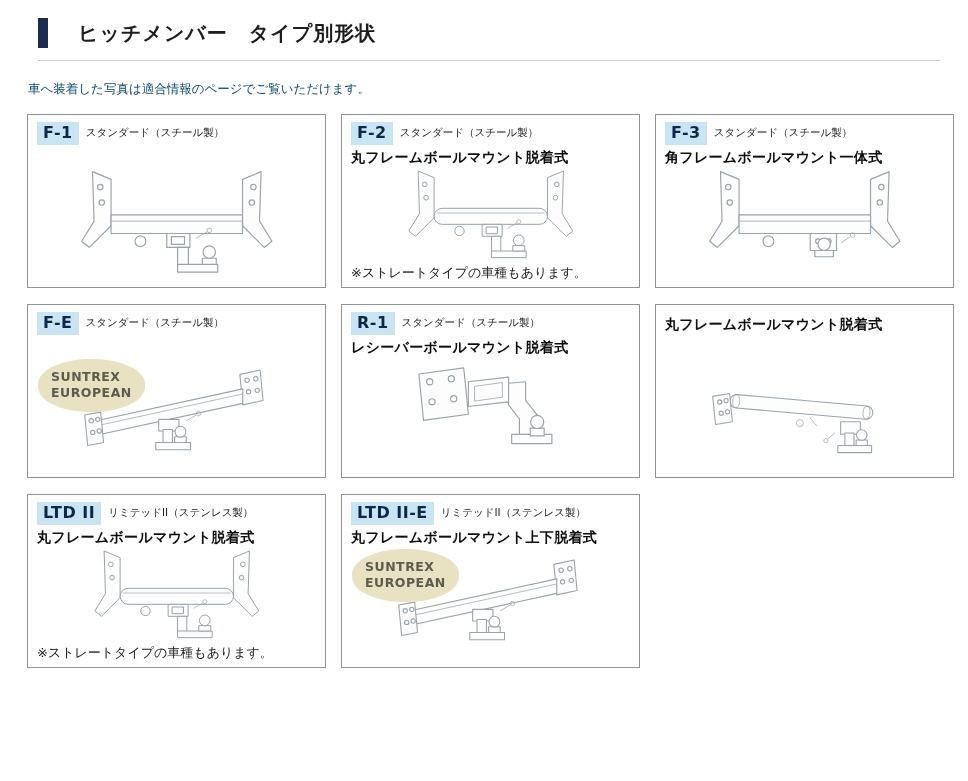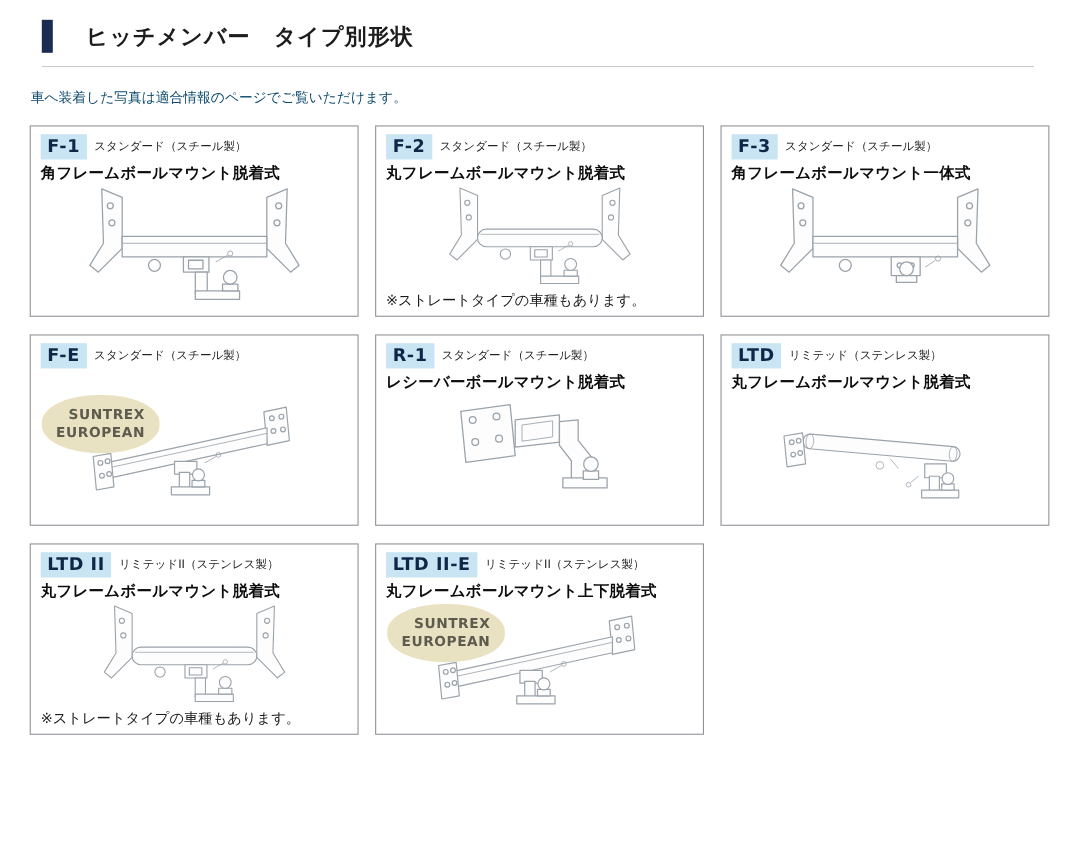--- a/index.html
+++ b/index.html
@@ -37,42 +37,41 @@
     display:flex; align-items:center; justify-content:center;
   }
   .card.has-note .drawing { bottom:20px; }
   .drawing svg { width:96%; height:100%; }
   .draw { stroke:#9aa2aa; stroke-width:1.5; fill:#fdfdfd; stroke-linejoin:round; }
   .draw .thin { stroke-width:1; fill:none; }
   .note { position:absolute; left:9px; bottom:5px; font-size:13px; color:#1a1a1a; }
   .suntrex {
     position:absolute; left:10px; top:54px; z-index:2;
     background:#e9e2c2; color:#5d5b4e; border-radius:48%;
-    padding:10px 13px; text-align:right;
+    padding:10px 13px; text-align:left;
     font-size:12.5px; font-weight:bold; letter-spacing:0.5px; line-height:1.3;
   }
 </style>
 </head>
 <body>
 
 <div class="header">
   <div class="header-bar"></div>
   <h1 class="page-title">ヒッチメンバー　タイプ別形状</h1>
 </div>
 
 <p class="subtitle">車へ装着した写真は適合情報のページでご覧いただけます。</p>
 
 <div class="grid">
 
   <section class="card">
     <div class="card-head">
       <span class="code">F-1</span>
       <span class="grade">スタンダード（スチール製）</span>
     </div>
-    <div class="desc">角フレームボールマウント脱着式</div>
     <div class="drawing">
       <svg viewBox="0 0 290 150" preserveAspectRatio="xMidYMid meet">
         <g class="draw">
           <path d="M36 6 L60 16 L60 76 L32 104 L22 96 L38 70 Z"></path>
           <circle cx="46" cy="26" r="3.5"></circle>
             <circle cx="48" cy="46" r="3.5"></circle>
           <path d="M254 6 L230 16 L230 76 L258 104 L268 96 L252 70 Z"></path>
           <circle cx="244" cy="26" r="3.5"></circle>
             <circle cx="242" cy="46" r="3.5"></circle>
           <rect x="60" y="62" width="170" height="24"></rect>
@@ -208,24 +207,20 @@
           <path d="M168 34 L190 32 L190 56 L206 76 L206 102 L182 104 L182 80 L168 62 Z"></path>
           <rect x="172" y="100" width="52" height="12"></rect>
           <rect x="196" y="92" width="18" height="10"></rect>
           <circle cx="205" cy="84" r="8.5"></circle>
         </g>
       </svg>
     </div>
   </section>
 
   <section class="card">
-    <div class="card-head">
-      <span class="code">LTD</span>
-      <span class="grade">リミテッド（ステンレス製）</span>
-    </div>
     <div class="desc">丸フレームボールマウント脱着式</div>
     <div class="drawing">
       <svg viewBox="0 0 290 165" preserveAspectRatio="xMidYMid meet">
         <g class="draw">
           <g transform="rotate(5 145 72)">
             <rect x="38" y="62" width="204" height="19" rx="9.5"></rect>
             <ellipse class="thin" cx="47" cy="71.5" rx="5" ry="9.5"></ellipse>
             <ellipse class="thin" cx="233" cy="71.5" rx="5" ry="9.5"></ellipse>
           </g>
           <path d="M14 56 L38 52 L42 92 L18 96 Z"></path>

